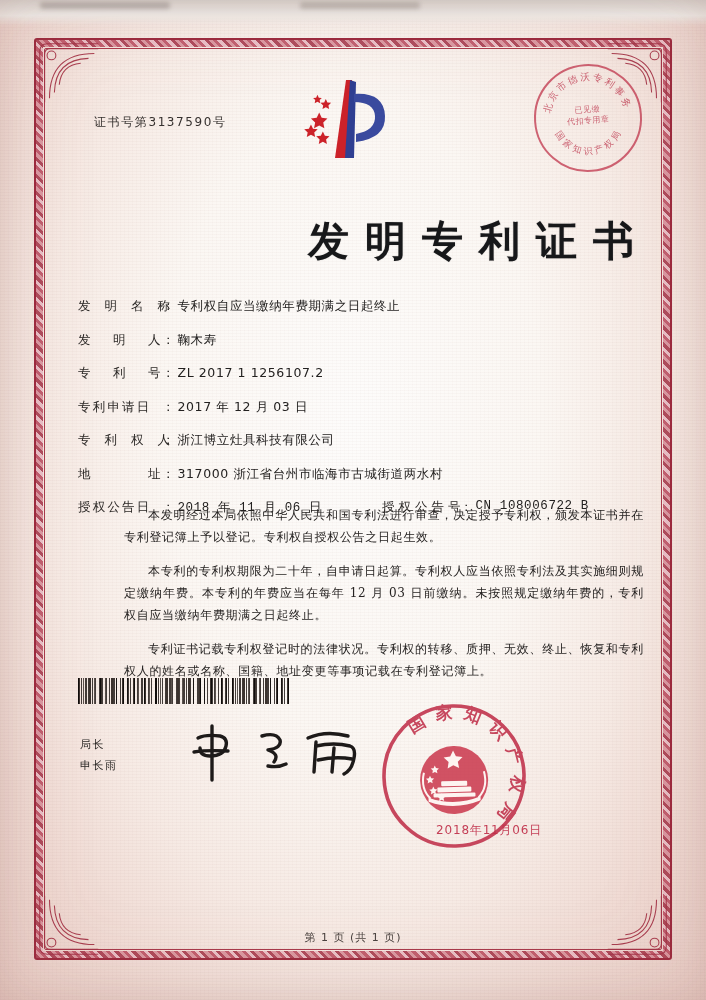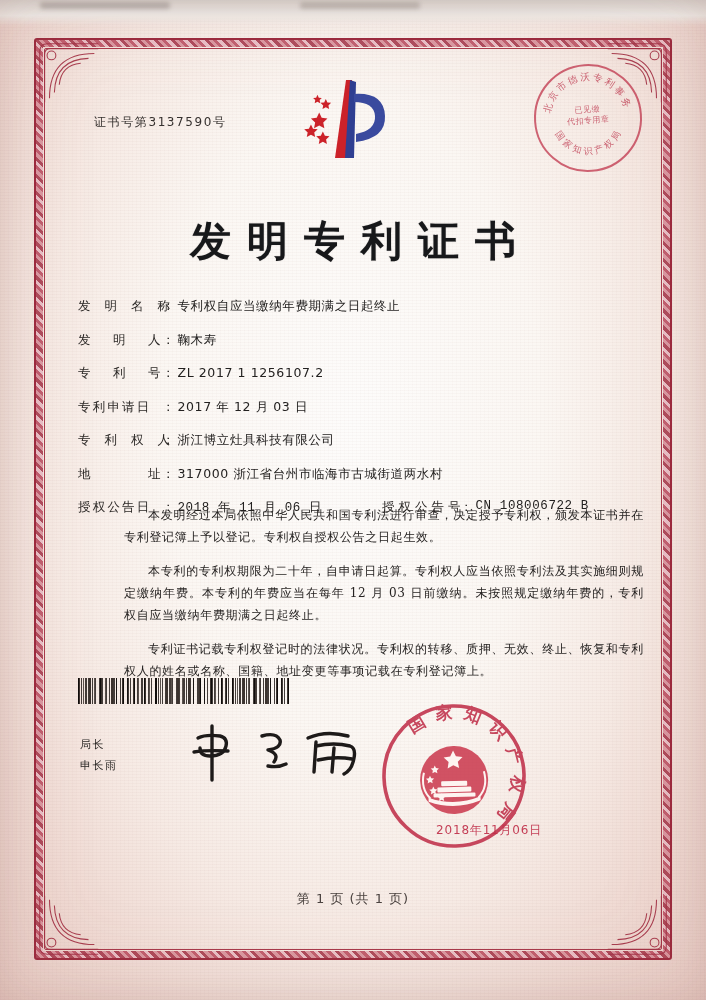--- a/index.html
+++ b/index.html
@@ -111,21 +111,21 @@
   .agent-stamp .ring-txt svg{width:100%;height:100%;}
   .agent-stamp .mid{
     position:absolute;left:0;right:0;top:38px;
     text-align:center;color:#bb3048;
     font-size:8px;line-height:11px;letter-spacing:.5px;
     font-family:"DejaVu Sans","Liberation Sans",sans-serif;
   }
 
   .main-title{
     position:absolute;left:0;right:0;top:152px;
-    text-align:center;
+    text-align:right;
     font-size:41px;letter-spacing:16px;
     color:#17181a;
     font-family:"DejaVu Sans","Liberation Sans",sans-serif;
     font-weight:600;
     text-indent:16px;
     text-shadow:0 0 1px rgba(0,0,0,.35);
   }
 
   .fields{
     position:absolute;left:22px;right:4px;top:236px;
@@ -199,22 +199,22 @@
   }
   .seal svg{width:100%;height:100%;display:block;}
   .seal-date{
     position:absolute;left:318px;top:760px;width:168px;
     text-align:right;font-size:12px;color:#c0304a;letter-spacing:.8px;
     font-family:"DejaVu Sans","Liberation Sans",sans-serif;
     opacity:.92;
   }
 
   .footer{
-    position:absolute;left:0;right:0;top:828px;
-    text-align:center;font-size:13px;color:#4a423f;letter-spacing:1px;
+    position:absolute;left:0;right:0;top:868px;
+    text-align:center;font-size:11px;color:#4a423f;letter-spacing:1px;
   }
 </style>
 </head>
 <body>
 
 <div class="page">
   <div class="paper-texture"></div>
   <div class="top-smudge"></div>
   <div class="top-smudge2"></div>
 

